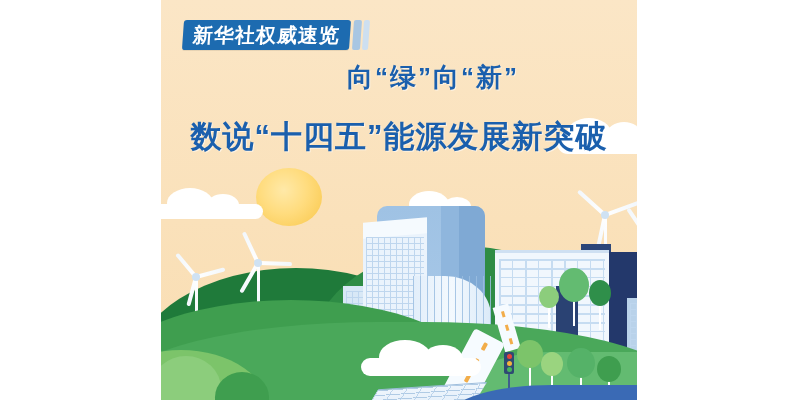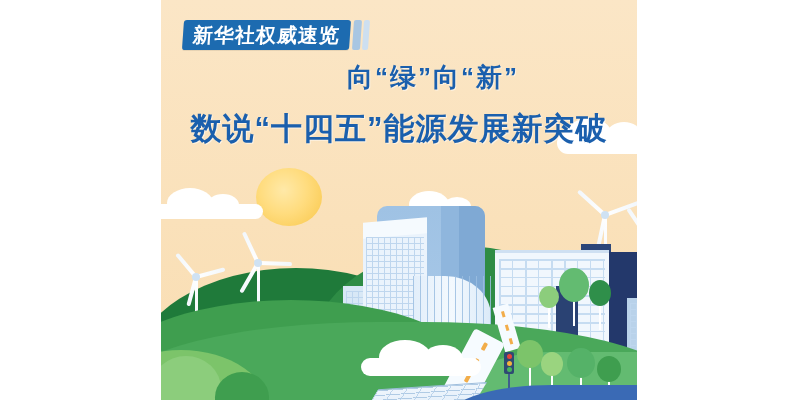--- a/index.html
+++ b/index.html
@@ -55,21 +55,21 @@
     position:absolute;left:0;top:60px;width:544px;
     text-align:center;
     color:#1a5fad;
     font-size:26px;
     font-weight:bold;
     letter-spacing:2px;
     text-shadow:1px 1px 0 rgba(255,255,255,.55);
     white-space:nowrap;
   }
   .title-sub{
-    position:absolute;left:0;top:108px;width:476px;
+    position:absolute;left:0;top:116px;width:476px;
     text-align:center;
     color:#1a5fad;
     font-size:31px;
     font-weight:bold;
     letter-spacing:1px;
     text-shadow:1px 1px 0 rgba(255,255,255,.55);
     white-space:nowrap;
   }
 
   

